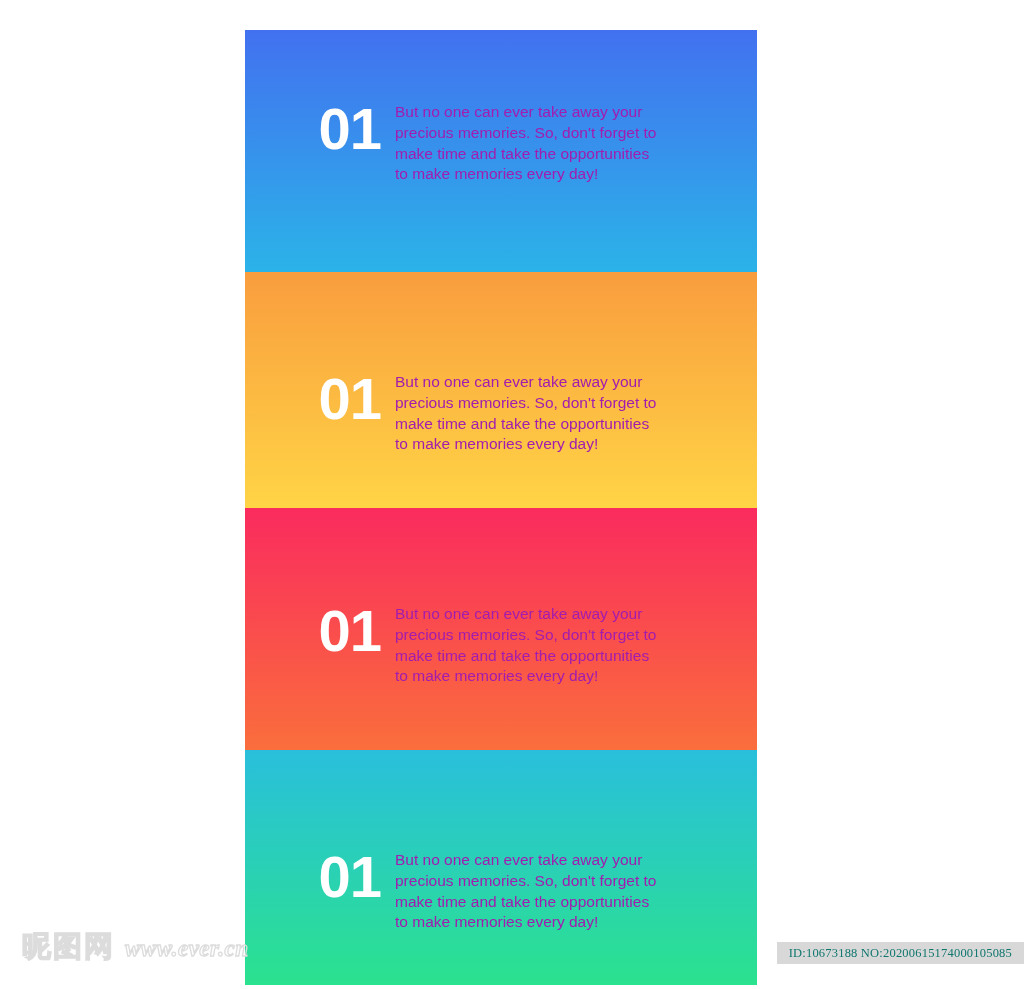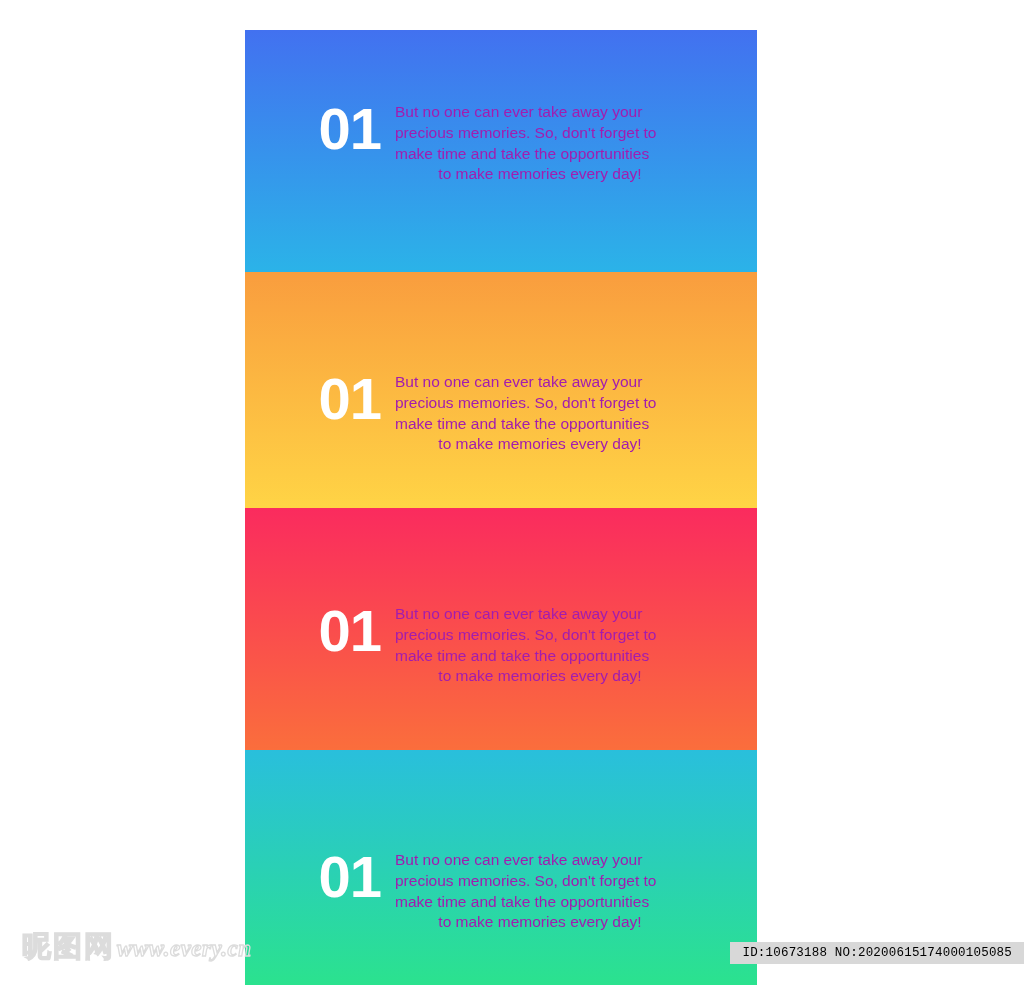--- a/index.html
+++ b/index.html
@@ -78,31 +78,31 @@
   }
   .band-text {
     width: 290px;
     color: #a21caf;
     font-size: 15.5px;
     line-height: 20.8px;
     text-align: justify;
     font-family: "Liberation Sans", "DejaVu Sans", sans-serif;
   }
   .band-text .last-line {
-    text-align: center;
+    text-align: left;
   }
 
   
   #watermark-logo {
     position: absolute;
     left: 22px;
     bottom: 22px;
     display: flex;
     align-items: baseline;
-    gap: 2px;
+    gap: 10px;
     user-select: none;
   }
   #watermark-cn {
     font-size: 29px;
     font-weight: bold;
     color: transparent;
     -webkit-text-stroke: 1.5px #dcdcdc;
     letter-spacing: 2px;
     font-family: "DejaVu Sans", sans-serif;
   }
@@ -118,24 +118,24 @@
 
   #id-bar {
     position: absolute;
     right: 0;
     bottom: 25px;
     height: 22px;
     padding: 0 12px;
     display: flex;
     align-items: center;
     background: #d8d8d8;
-    color: #000000;
+    color: #0f766e;
     font-size: 12.5px;
     letter-spacing: 0.2px;
-    font-family: Liberation Mono, monospace;
+    font-family: Liberation Serif, serif;
     white-space: nowrap;
   }
 </style>
 </head>
 <body>
 
 <div id="infographic">
     <div class="band-shadow" style="top: 242px; background: linear-gradient(rgb(168, 112, 42) 0%, rgba(0, 0, 0, 0) 100%);"></div>
     <div class="notch-shadow" style="left: 350px; top: 242px; border-top: 36px solid rgb(168, 112, 42); filter: blur(4px); opacity: 0.9;"></div>
     <div class="band" style="top: 0px; height: 242px; background: linear-gradient(rgb(66, 113, 240) 0%, rgb(43, 179, 232) 100%);"></div>
@@ -182,18 +182,18 @@
         <div>But no one can ever take away your</div>
         <div>precious memories. So, don't forget to</div>
         <div>make time and take the opportunities</div>
         <div class="last-line">to make memories every day!</div>
       </div>
     </div>
   </div>
 
 <div id="watermark-logo">
   <span id="watermark-cn">昵图网</span>
-  <span id="watermark-url">www.every.cn</span>
+  <span id="watermark-url">www.ever.cn</span>
 </div>
 
 <div id="id-bar">
   <span>ID:10673188 NO:20200615174000105085</span>
 </div>
 
 </body></html>

